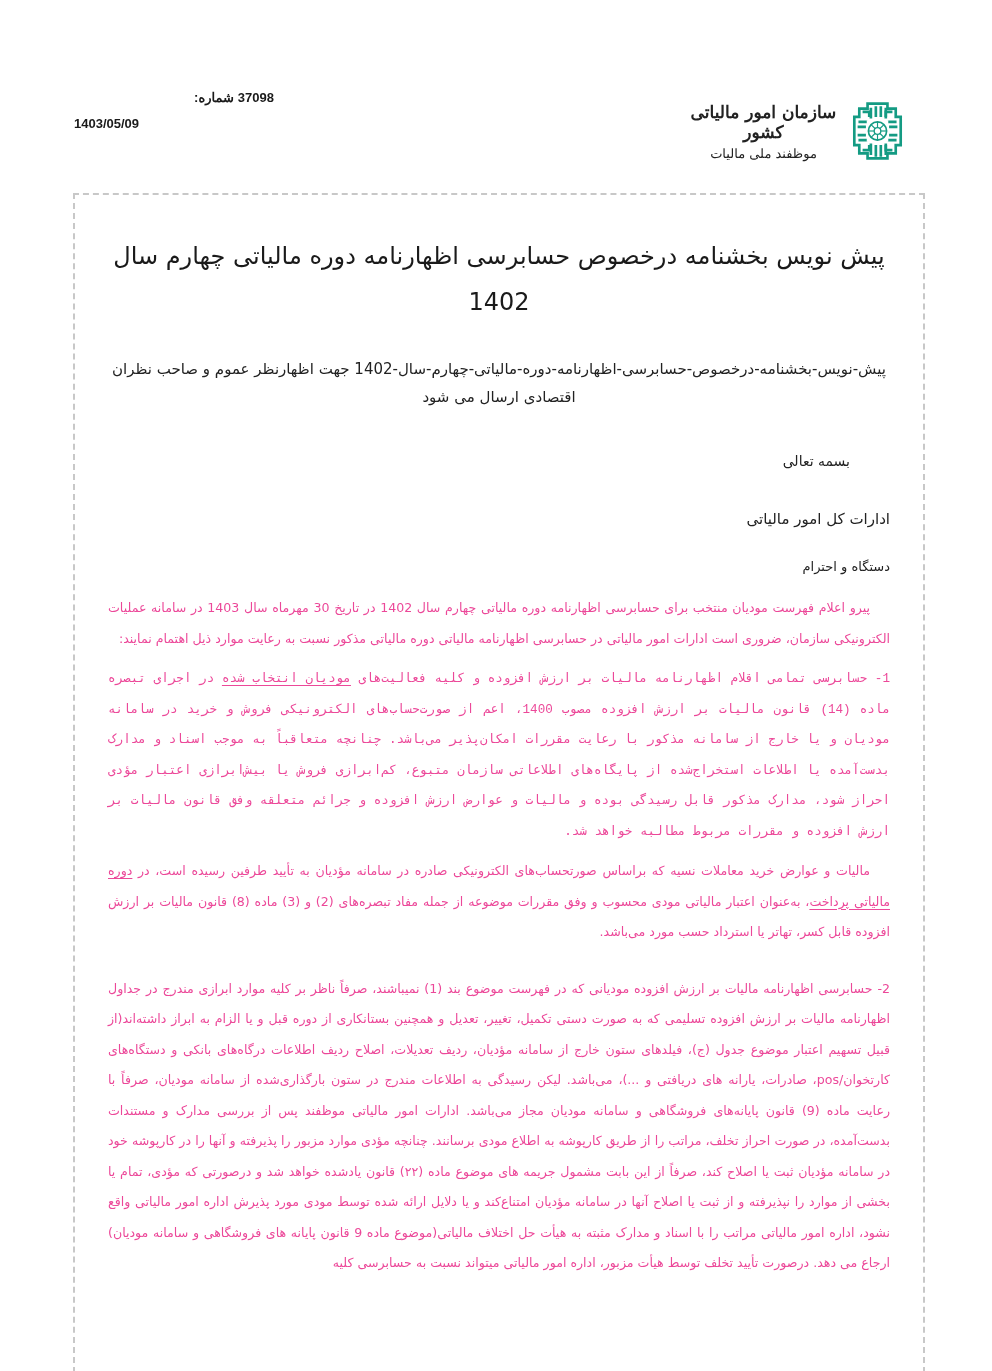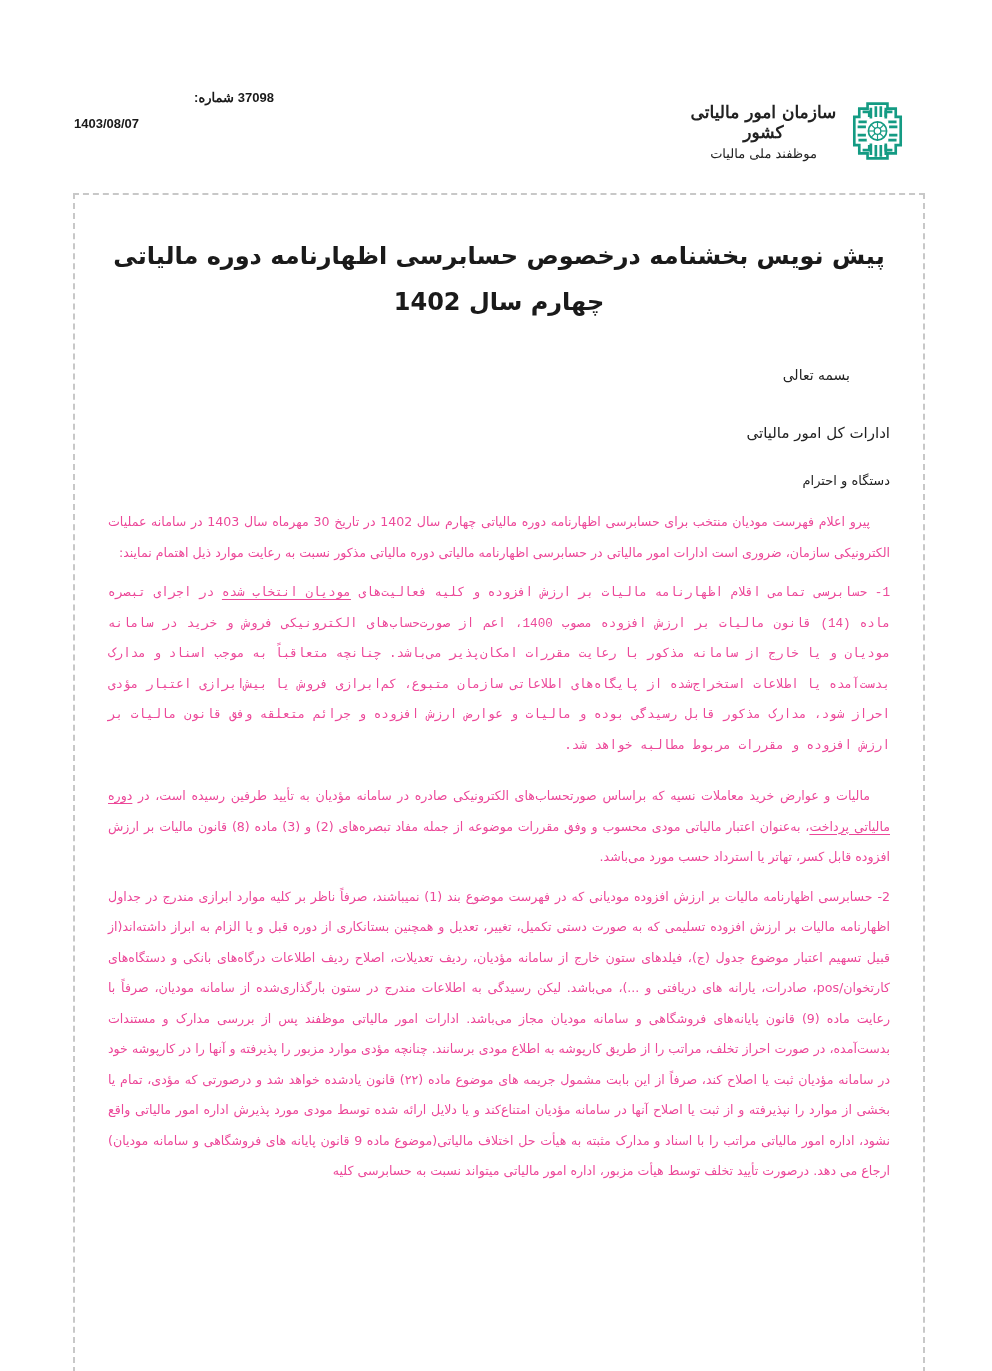--- a/index.html
+++ b/index.html
@@ -24,50 +24,50 @@
     .brand-sub { font-size: 13px; margin-top: 4px; }
 
     .frame {
       position: absolute; left: 73px; top: 193px; width: 852px; height: 1180px;
       border: 2px dashed #c8c8c8; border-bottom: none;
     }
 
     .content { position: absolute; left: 96px; top: 200px; width: 806px; direction: rtl; }
 
     .doc-title {
-      text-align: center; font-family: "DejaVu Sans", sans-serif; font-weight: bold;
+      text-align: center; font-family: "DejaVu Sans", sans-serif; font-weight: normal;
       font-size: 24px; line-height: 46px; margin-top: 33px; color: #1a1a1a;
     }
     .doc-subtitle {
       text-align: center; font-family: "DejaVu Sans", sans-serif; font-size: 15px;
       line-height: 28px; margin-top: 30px; color: #222; padding: 0 10px;
     }
     .salutation-head { font-size: 14px; margin-top: 38px; padding-right: 52px; line-height: 24px; }
     .addressee { font-size: 15px; margin-top: 36px; line-height: 20px; padding-right: 12px; }
     .greeting { font-size: 13px; margin-top: 28px; line-height: 20px; padding-right: 12px; }
 
     .para {
       font-size: 12.6px; line-height: 30.5px; text-align: justify; padding: 0 12px; color: #ec4899;
     }
     .para.indent { text-indent: 20px; }
     .p-intro { margin-top: 16px; }
     .p1 { margin-top: 10px; font-family: Liberation Mono, monospace; }
-    .p1b { margin-top: 20px; }
-    .p2 { margin-top: 9px; }
+    .p1b { margin-top: 9px; }
+    .p2 { margin-top: 26px; }
     u { text-decoration: underline; text-underline-offset: 3px; }
   </style>
 </head>
 <body>
 
 <div class="meta">
   <div class="row num-row">
     <span>37098</span>
     <span>شماره:</span>
   </div>
-  <div class="row">1403/08/07</div>
+  <div class="row">1403/05/09</div>
 </div>
 
 <div class="brand">
   <svg class="logo" viewBox="0 0 64 74">
     <g fill="none" stroke="#149b83" stroke-width="3.2">
       <path d="M20 4 H44 V10 H54 V20 H60 V54 H54 V64 H44 V70 H20 V64 H10 V54 H4 V20 H10 V10 H20 Z"></path>
       <path d="M24 9 V22 M30 7 V20 M36 7 V20 M42 9 V22"></path>
       <path d="M24 52 V66 M30 54 V68 M36 54 V68 M42 52 V66"></path>
       <path d="M9 26 H20 M8 32 H18 M8 42 H18 M9 48 H20"></path>
       <path d="M44 26 H55 M46 32 H56 M46 42 H56 M44 48 H55"></path>
@@ -90,20 +90,21 @@
   <div class="brand-text">
     <div class="brand-name">سازمان امور مالیاتی کشور</div>
     <div class="brand-sub">موظفند ملی مالیات</div>
   </div>
 </div>
 
 <div class="frame"></div>
 
 <div class="content">
   <h1 class="doc-title">پیش نویس بخشنامه درخصوص حسابرسی اظهارنامه دوره مالیاتی چهارم سال 1402</h1>
+  <p class="doc-subtitle">پیش-نویس-بخشنامه-درخصوص-حسابرسی-اظهارنامه-دوره-مالیاتی-چهارم-سال-1402 جهت اظهارنظر عموم و صاحب نظران اقتصادی ارسال می شود</p>
   <div class="salutation-head">بسمه تعالی</div>
   <div class="addressee">ادارات کل امور مالیاتی</div>
   <div class="greeting">دستگاه و احترام</div>
 
   <p class="para indent p-intro">پیرو اعلام فهرست مودیان منتخب برای حسابرسی اظهارنامه دوره مالیاتی چهارم سال 1402 در تاریخ 30 مهرماه سال 1403 در سامانه عملیات الکترونیکی سازمان، ضروری است ادارات امور مالیاتی در حسابرسی اظهارنامه مالیاتی دوره مالیاتی مذکور نسبت به رعایت موارد ذیل اهتمام نمایند:</p>
 
   <p class="para p1">
     <span>1- حسابرسی تمامی اقلام اظهارنامه مالیات بر ارزش افزوده و کلیه فعالیت‌های </span><u>مودیان انتخاب شده</u><span> در اجرای تبصره ماده (14) قانون مالیات بر ارزش افزوده مصوب 1400، اعم از صورت‌حساب‌های الکترونیکی فروش و خرید در سامانه مودیان و یا خارج از سامانه مذکور با رعایت مقررات امکان‌پذیر می‌باشد. چنانچه متعاقباً به موجب اسناد و مدارک بدست‌آمده یا اطلاعات استخراج‌شده از پایگاه‌های اطلاعاتی سازمان متبوع، کم‌ابرازی فروش یا بیش‌ابرازی اعتبار مؤدی احراز شود، مدارک مذکور قابل رسیدگی بوده و مالیات و عوارض ارزش افزوده و جرائم متعلقه وفق قانون مالیات بر ارزش افزوده و مقررات مربوط مطالبه خواهد شد.</span>
   </p>
 

